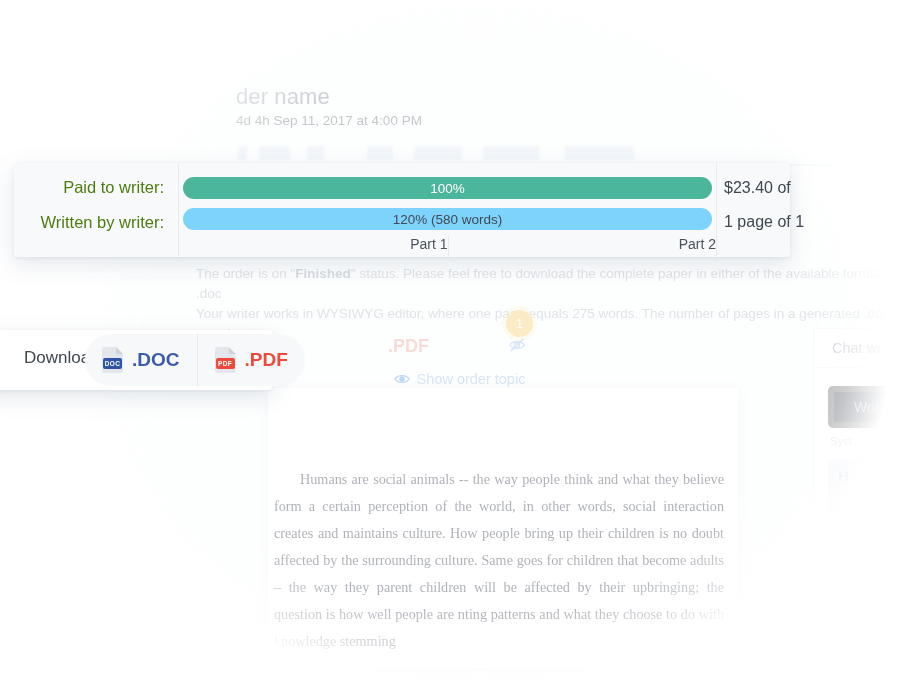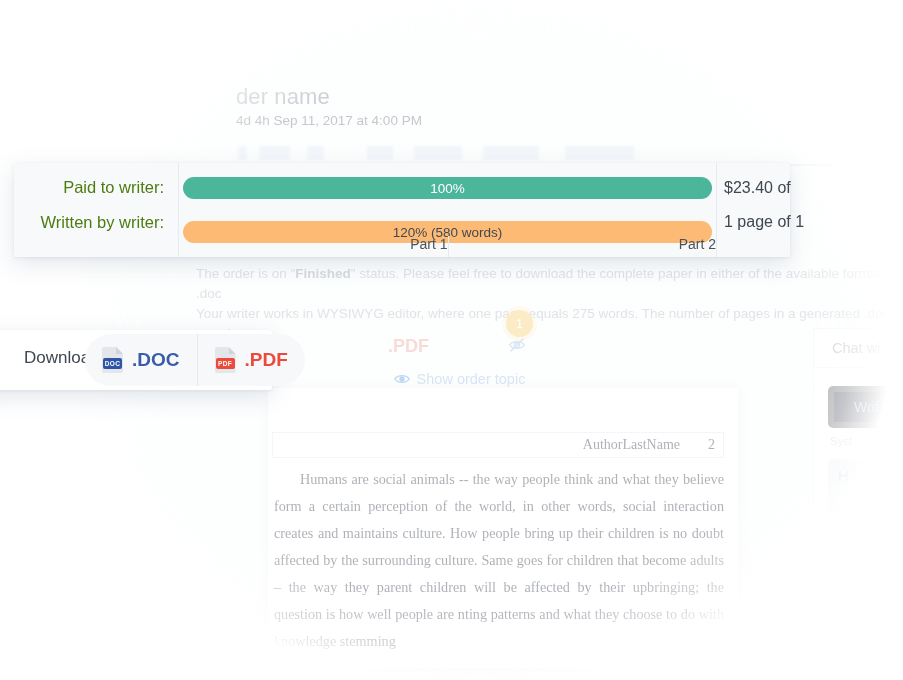--- a/index.html
+++ b/index.html
@@ -125,21 +125,21 @@
     position:absolute;left:0;width:150px;text-align:right;
     font-size:16.5px;color:#4d7c0f;
   }
   .pc-label.l1{top:15px;}
   .pc-label.l2{top:50px;}
   .pc-bars{position:absolute;left:164px;top:0;width:537px;height:94px;
     border-left:1px solid #e6ebf0;border-right:1px solid #e6ebf0;}
   .bar{position:absolute;left:4px;width:529px;height:22px;border-radius:11px;
     display:flex;align-items:center;justify-content:center;font-size:13.5px;}
   .bar.paid{top:14px;background:#4cb69c;color:#fff;}
-  .bar.written{top:58px;background:#fdba74;color:#414a54;}
+  .bar.written{top:45px;background:#7dd3fc;color:#414a54;}
   .part-divider{position:absolute;left:50%;top:73px;width:1px;height:21px;background:#e6ebf0;}
   .part-lbl{position:absolute;top:73px;width:50%;text-align:right;font-size:14px;color:#4a525b;}
   .part-lbl.p1{left:0;}
   .part-lbl.p2{left:50%;}
   .pc-right{position:absolute;left:710px;font-size:16px;color:#3f4750;white-space:nowrap;}
   .pc-right.r1{top:16px;}
   .pc-right.r2{top:50px;}
 
   
   #download-callout{left:-18px;top:330px;width:290px;height:60px;border-radius:3px;background:#fff;}
@@ -204,23 +204,20 @@
       </span>
       <span class="tb-item">
         <svg width="18" height="16" viewBox="0 0 20 17">
           <path d="M1.5 14.5 V3 H7.5 L9.3 5.2 H18.5 V14.5 Z" fill="none" stroke="#9fc3e6" stroke-width="1.6" stroke-linejoin="round"></path>
         </svg>
         <span>Files</span>
       </span>
     </div>
 
     <div class="doc-page">
-      <div class="doc-header-box">
-        <span>AuthorLastName</span><span class="pg">2</span>
-      </div>
       <div class="doc-body">
         <p>Humans are social animals -- the way people think and what they believe  form a certain perception of the world, in other words, social interaction creates and maintains culture. How people bring up their children is no doubt affected by the surrounding culture. Same goes for children that become adults – the way they parent children will be affected by their upbringing; the question is how well people are  nting patterns and what they choose to do with knowledge stemming</p>
       </div>
     </div>
 
     <div class="chat-panel">
       <div class="chat-head">Chat wi</div>
       <div class="chat-tag">Writ</div>
       <div class="chat-sys">Syst</div>
       <div class="chat-msg">H</div>

